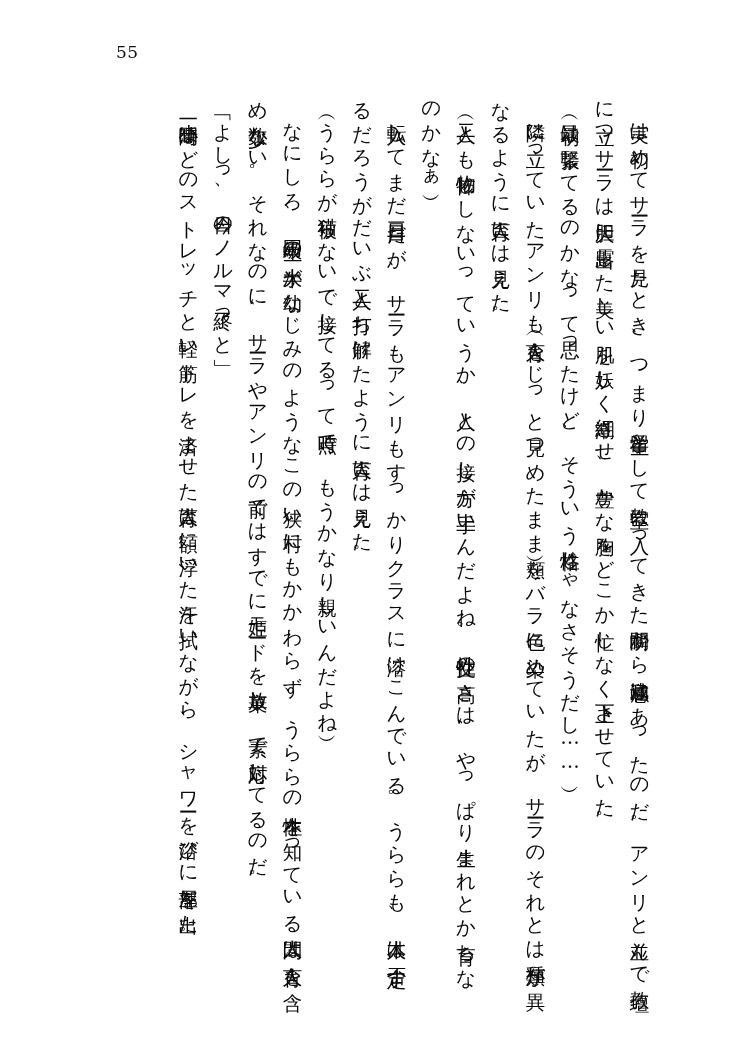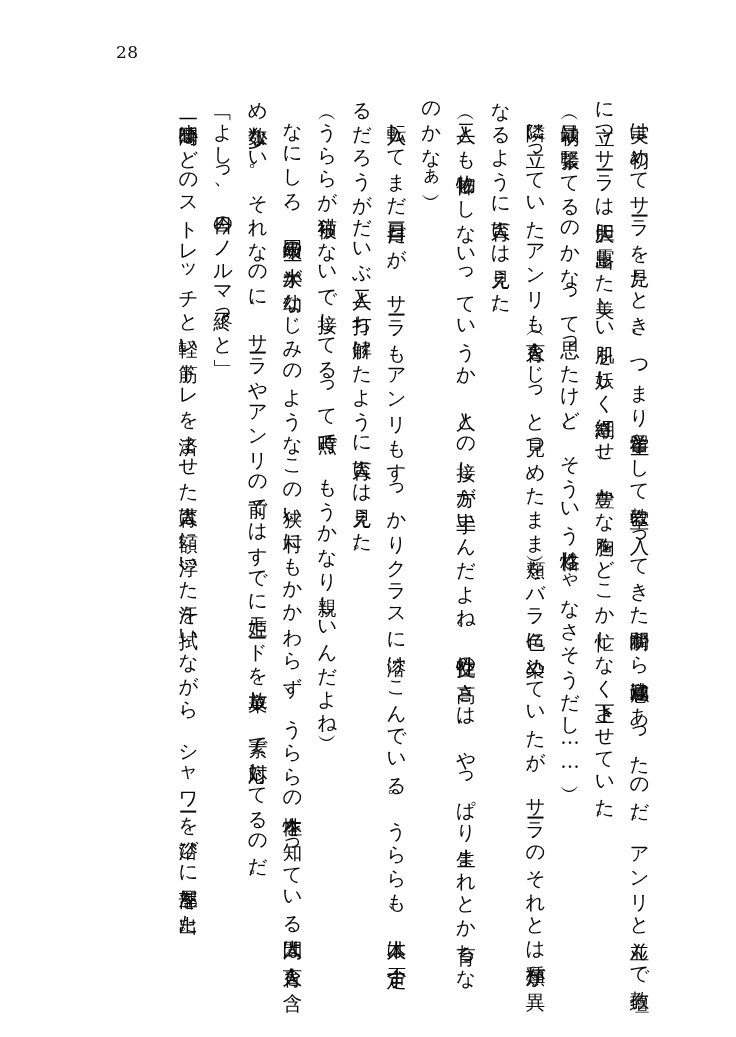--- a/index.html
+++ b/index.html
@@ -47,21 +47,21 @@
     margin: 0;
     padding: 0;
     text-indent: 1em;
   }
 </style>
 </head>
 <body>
 
 <div class="page">
 
-  <div class="page-number">28</div>
+  <div class="page-number">55</div>
 
   <div class="body-text">
     <p>実は初めてサーラを見たとき、つまり留学生として教室に入ってきた瞬間から違和感はあったのだ。アンリと並んで教壇に立つサーラは大胆に露出した美しい肌を妖しく紅潮させ、豊かな胸をどこか忙しなく上下させていた。</p>
     <p>（最初は緊張してるのかなって思ったけど、そういう性格じゃなさそうだし……）</p>
     <p>隣に立っていたアンリも（育人をじっと見つめたまま）頬をバラ色に染めていたが、サーラのそれとは種類が異なるように育人には見えた。</p>
     <p>（二人とも物怖じしないっていうか、人との接し方が上手いんだよね。社交性の高さは、やっぱり生まれとか育ちなのかなぁ）</p>
     <p>転入してまだ三日目だが、サーラもアンリもすっかりクラスに溶けこんでいる。うららも、本人は否定するだろうがだいぶ二人と打ち解けたように育人には見えた。</p>
     <p>（うららが猫被らないで接してるって時点で、もうかなり親しいんだよね）</p>
     <p>なにしろ、同級生の大半が幼なじみのようなこの狭い村にもかかわらず、うららの本性を知っている人間は育人を含め数少ない。それなのに、サーラやアンリの前ではすでに姫モードを放棄し、素で対応してるのだ。</p>
     <p>「よしっ、今日のノルマ終了っと」</p>

